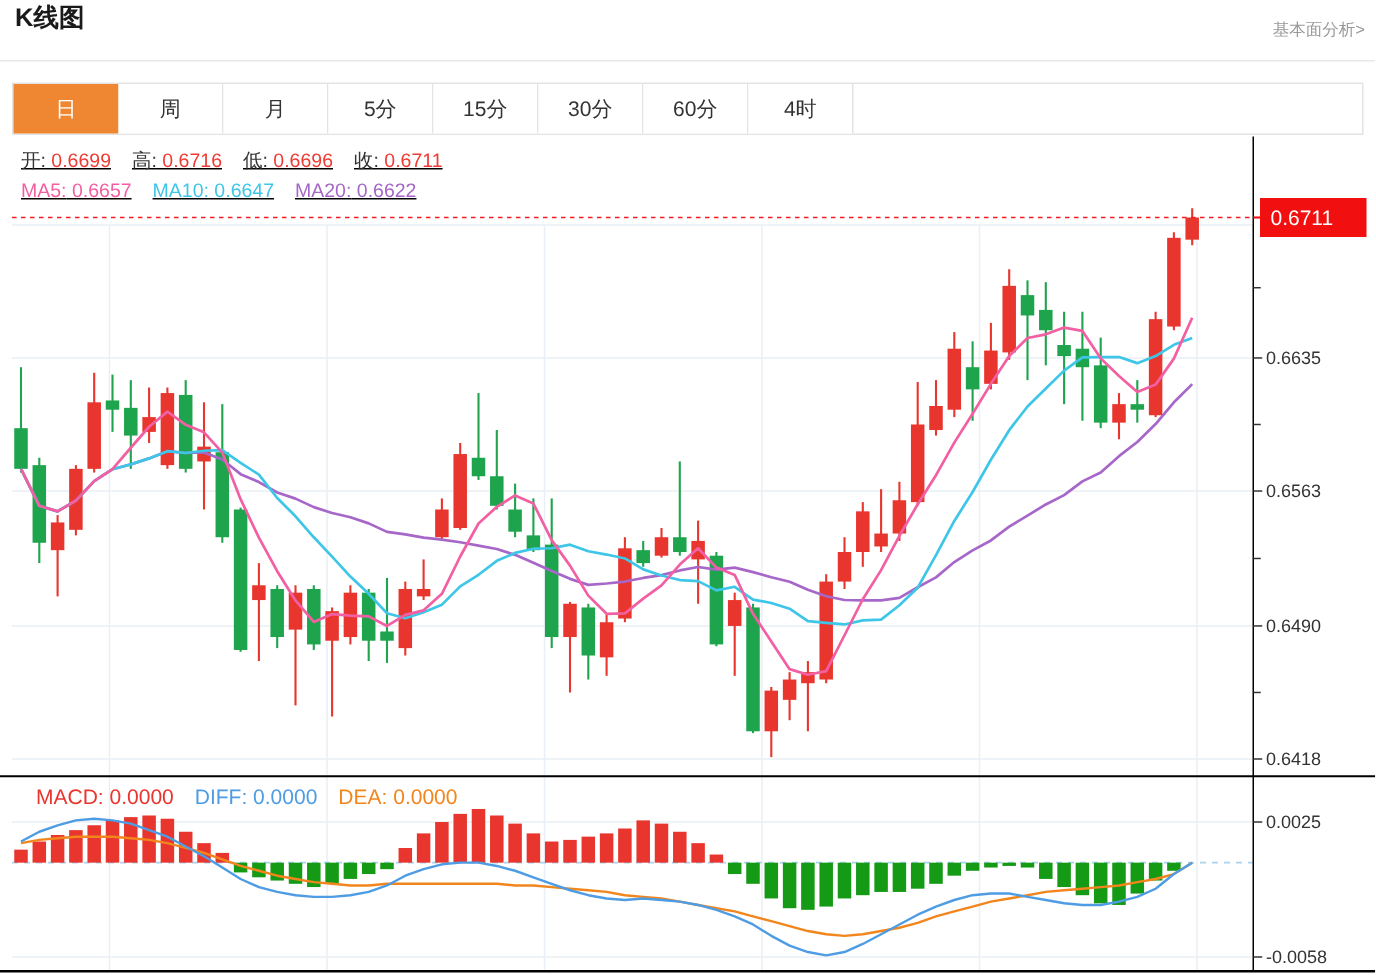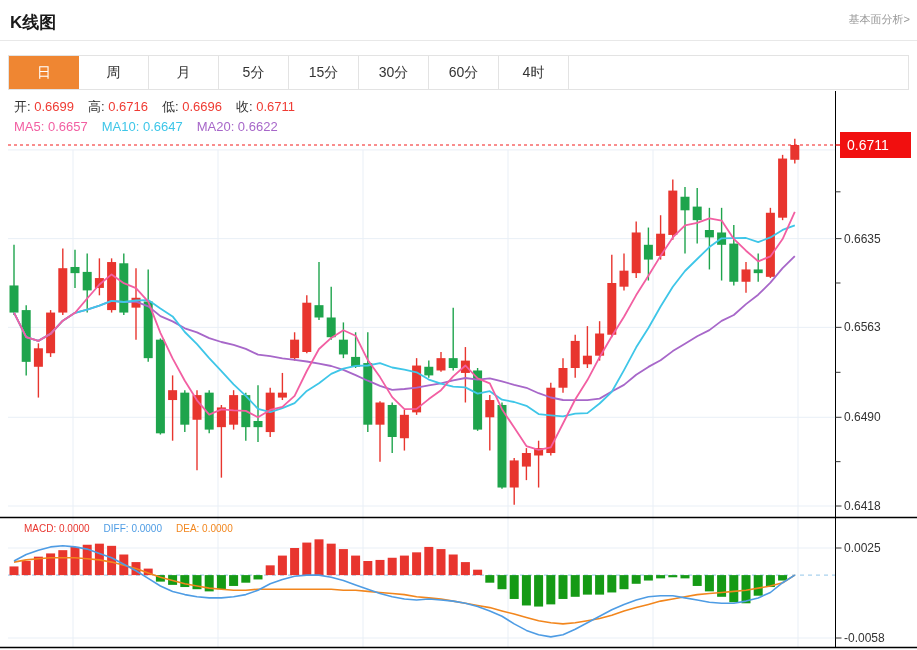--- a/index.html
+++ b/index.html
@@ -1,30 +1,30 @@
 <!DOCTYPE html>
 <html><head>
 <meta charset="utf-8">
 <style>
   html,body{margin:0;padding:0;background:#fff;}
   .page{position:relative;width:917px;height:650px;background:#fff;overflow:hidden;
         font-family:"Liberation Sans","DejaVu Sans",sans-serif;}
-  .title{position:absolute;left:10px;top:11px;font-size:17px;font-weight:bold;color:#1a1a1a;}
+  .title{position:absolute;left:10px;top:0;font-size:17px;font-weight:bold;color:#1a1a1a;}
   .fund-link{position:absolute;right:7px;top:12px;font-size:11px;color:#999;text-decoration:none;cursor:pointer;}
   .top-divider{position:absolute;left:0;top:40px;width:917px;height:1px;background:#e8e8e8;}
   .tabbar{position:absolute;left:8px;top:55px;width:901px;height:35px;
           border:1px solid #e3e3e3;box-sizing:border-box;display:flex;}
   .tab{width:70px;height:100%;display:flex;align-items:center;justify-content:center;
        font-size:14px;color:#333;border-right:1px solid #e3e3e3;cursor:pointer;background:#fff;box-sizing:border-box;}
   .tab.active{color:#fff;border-right:none;}
   .infobox{position:absolute;left:14px;top:97px;z-index:3;font-size:13px;line-height:20px;white-space:nowrap;}
-  .infobox .row{height:20px;}
+  .infobox .row{height:20px;text-decoration:underline;}
   .pair{margin-right:14px;}
   .pair .lbl{color:#333;}
-  .macd-legend{position:absolute;left:24px;top:523px;z-index:3;font-size:10px;white-space:nowrap;}
+  .macd-legend{position:absolute;left:24px;top:523px;z-index:3;font-size:14px;white-space:nowrap;}
   svg.chart{position:absolute;left:0;top:0;z-index:1;}
   text{font-family:"Liberation Sans","DejaVu Sans",sans-serif;}
 </style>
 </head>
 <body>
 
 <div class="page">
   <div class="title">K线图</div>
   <a class="fund-link">基本面分析&gt;</a>
   <div class="top-divider"></div>

